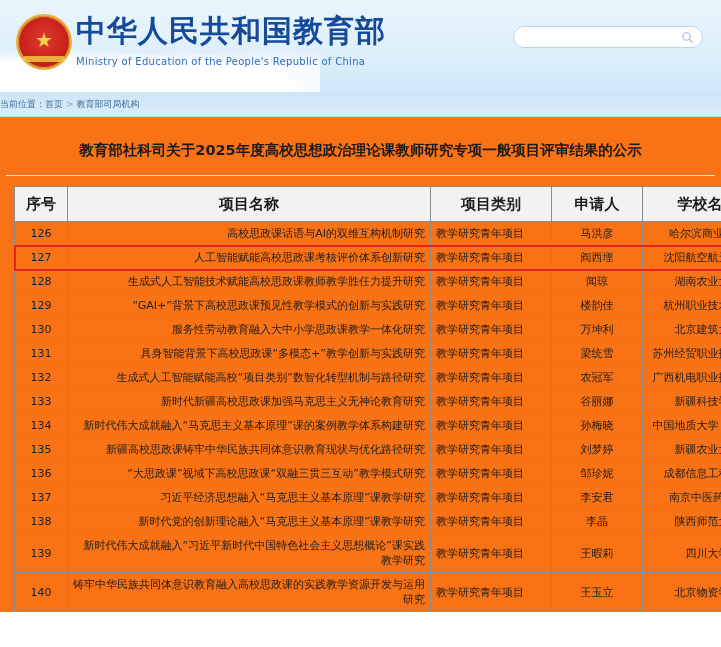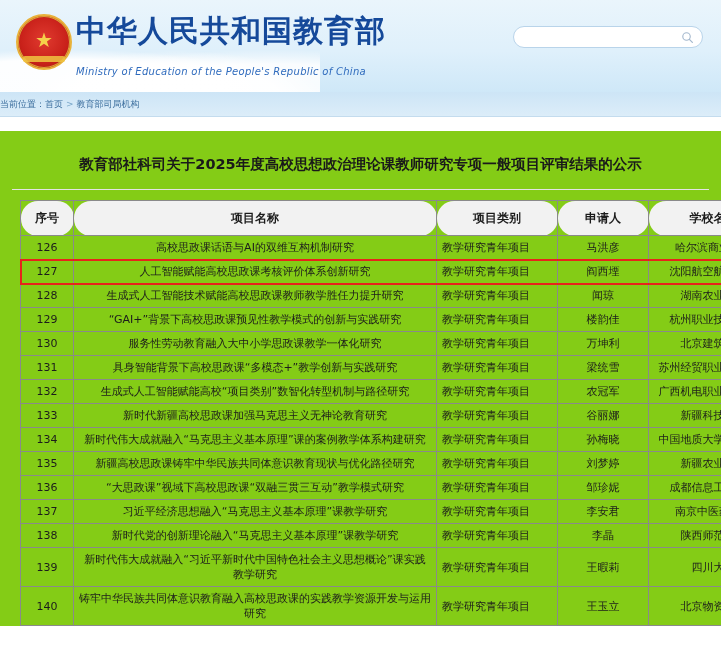--- a/index.html
+++ b/index.html
@@ -81,23 +81,22 @@
     font-weight: bold;
     color: #15499a;
     letter-spacing: 1px;
     line-height: 38px;
     white-space: nowrap;
   }
   .title-en {
     font-size: 10px;
     color: #2f6bbd;
     letter-spacing: .3px;
-    margin-top: 16px;
+    margin-top: 6px;
     white-space: nowrap;
-    font-style: italic;
   }
   .search-box {
     position: absolute;
     right: 18px;
     top: 26px;
     width: 190px;
     height: 22px;
     background: #ffffff;
     border: 1px solid #b9d4ea;
     border-radius: 11px;
@@ -137,23 +136,22 @@
     white-space: nowrap;
   }
   .breadcrumb .sep {
     margin: 0 3px;
     color: #7aa7c9;
   }
 
   
   .content {
     position: relative;
-    background: #84cc16;
-    padding: 0 12px;
-    margin-top: 14px;
+    background: #f97316;
+    padding: 0 6px;
   }
   .doc-title-wrap {
     padding: 22px 40px 14px 40px;
     text-align: center;
     border-bottom: 1px solid #e3e3e3;
   }
   .doc-title {
     font-size: 14.5px;
     font-weight: bold;
     color: #1a1a1a;
@@ -176,25 +174,24 @@
     border: 1px solid #8a8a8a;
     padding: 4px 5px;
     line-height: 15px;
     vertical-align: middle;
   }
   table.result-table thead th {
     background: #f2f2f2;
     font-weight: bold;
     text-align: center;
     height: 26px;
-    font-size: 12px;
-    border-radius: 17px;
+    font-size: 15px;
   }
   .col-no    { width: 42px;  text-align: center; }
-  .col-name  { width: 352px; text-align: center; }
+  .col-name  { width: 352px; text-align: right; }
   .col-cat   { width: 110px; text-align: left; }
   .col-app   { width: 80px;  text-align: center; }
   .col-school{ width: 119px; text-align: center; }
 
   tr.highlight td {
     position: relative;
   }
   tr.highlight {
     outline: 2px solid #e8231b;
     outline-offset: -1px;

